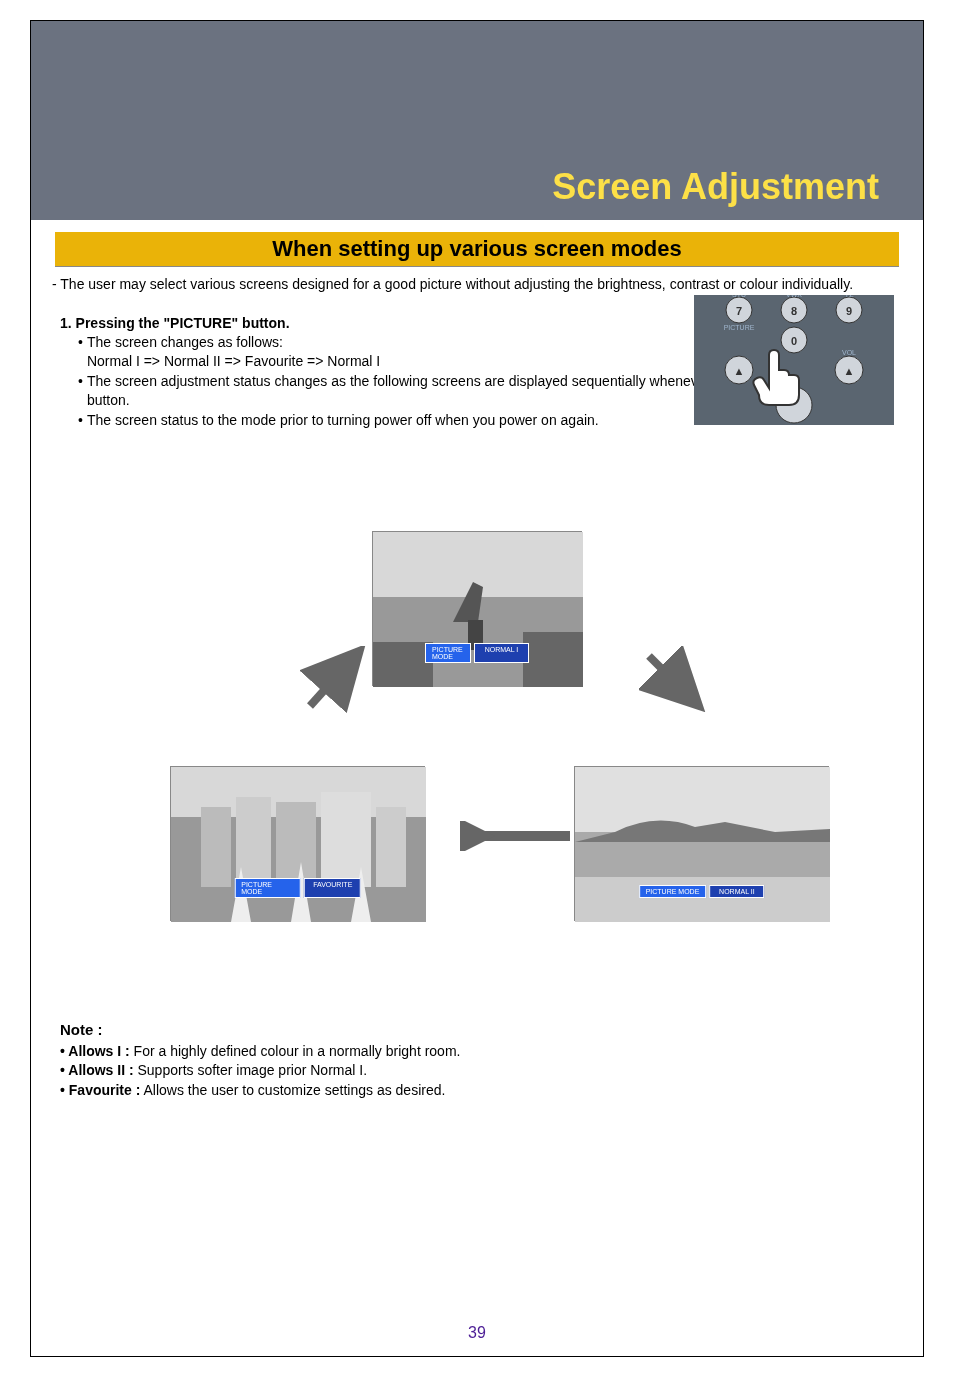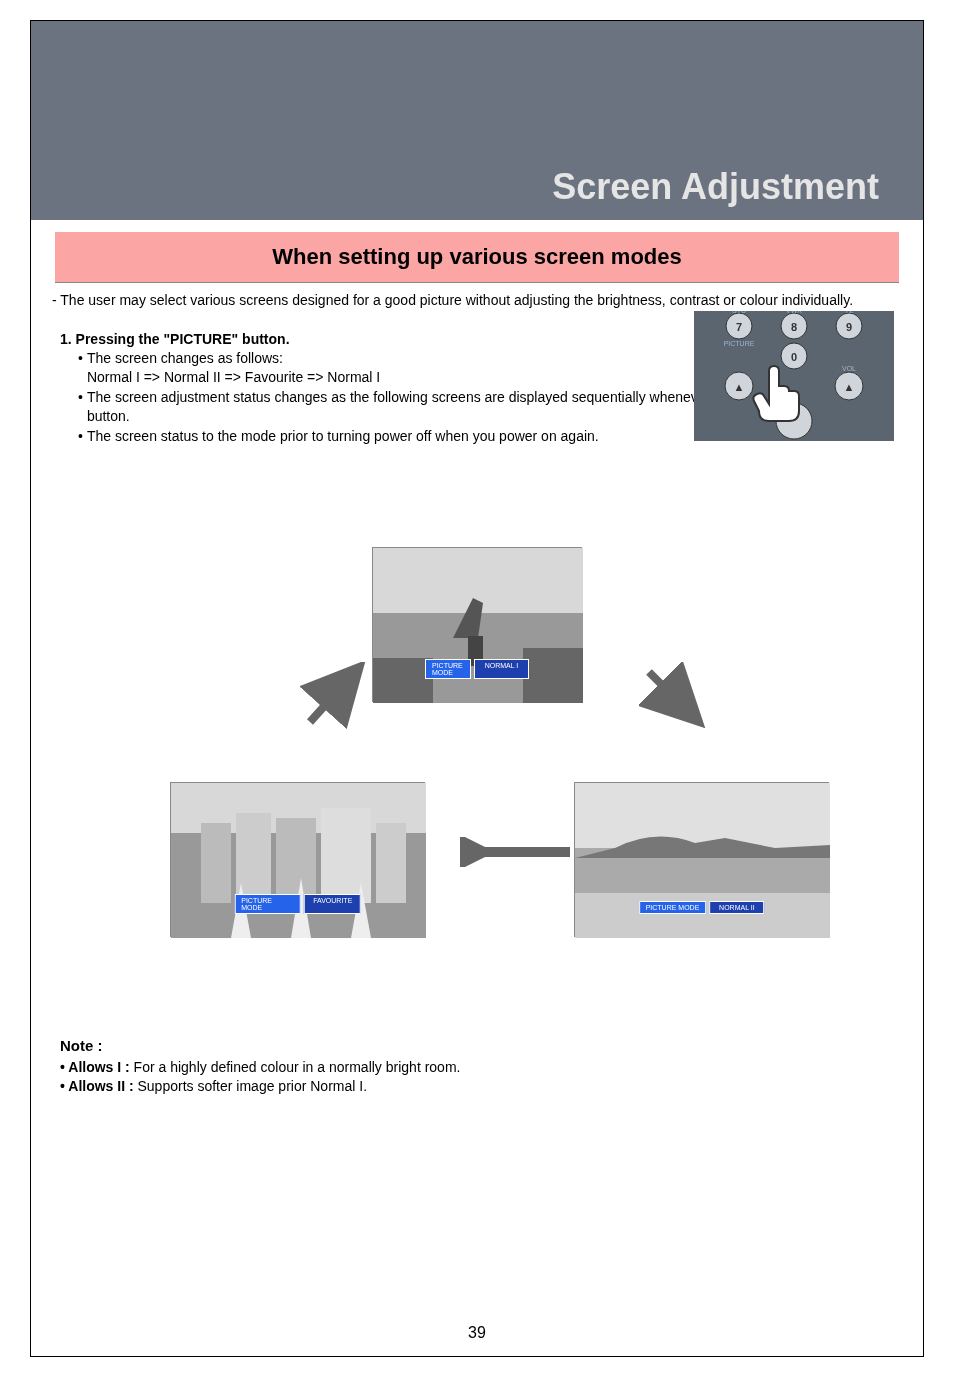--- a/index.html
+++ b/index.html
@@ -28,37 +28,37 @@
       left: 30px;
       right: 30px;
       height: 200px;
       background: #6b7280;
     }
     .header-title {
       position: absolute;
       right: 0;
       bottom: 0;
       padding: 12px 45px 12px 25px;
-      color: #e5e5e5;
+      color: #fde047;
       font-size: 36px;
       font-weight: bold;
       text-align: right;
     }
     .content {
       position: absolute;
       top: 220px;
       left: 30px;
       right: 30px;
       bottom: 30px;
       padding: 0;
     }
     .section-title-bar {
       margin: 12px 25px 0 25px;
-      background: #fca5a5;
-      padding: 12px 0;
+      background: #eab308;
+      padding: 4px 0;
       text-align: center;
       font-size: 22px;
       font-weight: bold;
       border-bottom: 1px solid #888;
     }
     .intro {
       margin: 8px 30px 0 22px;
       font-size: 14px;
       line-height: 1.4;
     }
@@ -160,21 +160,21 @@
     }
     .note-label {
       font-weight: bold;
     }
     .page-number {
       position: absolute;
       bottom: 15px;
       left: 50%;
       transform: translateX(-50%);
       font-size: 16px;
-      color: #000000;
+      color: #4c1d95;
     }
   </style>
 </head>
 <body>
 
 <div class="header-bar">
   <div class="header-title">Screen Adjustment</div>
 </div>
 
 <div class="page-border"></div>
@@ -307,16 +307,19 @@
   </div>
 
   <div class="notes-section">
     <div class="notes-heading">Note :</div>
     <div class="note-item">
       <span class="note-label">• Allows I :</span><span> For a highly defined colour in a normally bright room.</span>
     </div>
     <div class="note-item">
       <span class="note-label">• Allows II :</span><span> Supports softer image prior Normal I.</span>
     </div>
+    <div class="note-item">
+      <span class="note-label">• Favourite :</span><span> Allows the user to customize settings as desired.</span>
+    </div>
   </div>
 
   <div class="page-number">39</div>
 </div>
 
 </body></html>

